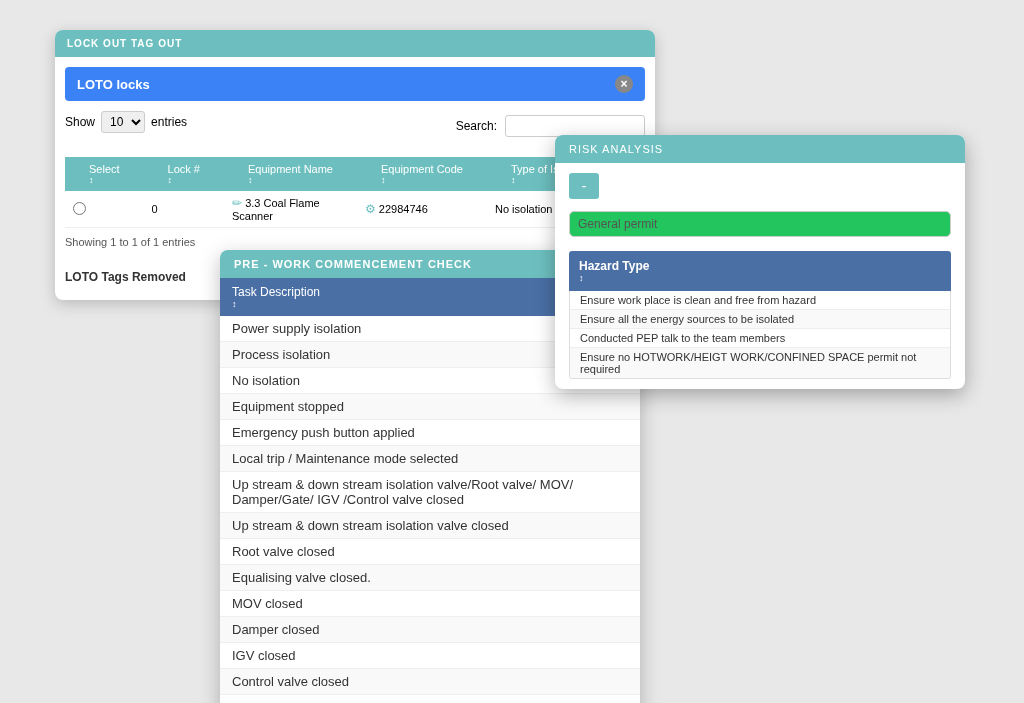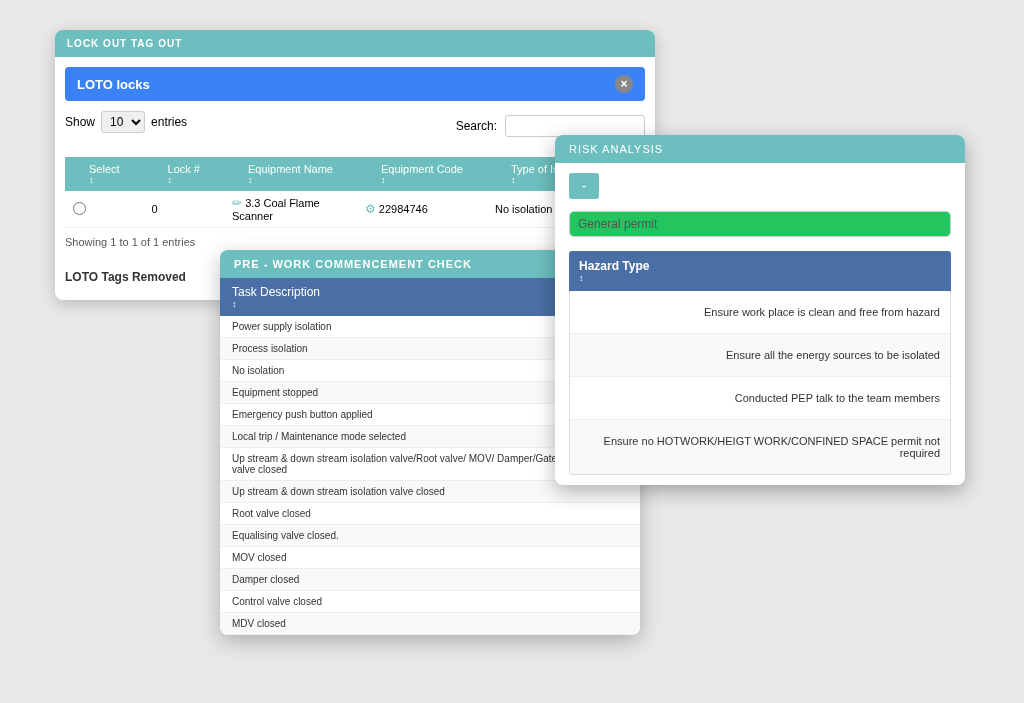--- a/index.html
+++ b/index.html
@@ -182,21 +182,21 @@
     }
     .prework-table thead th .sort-arrows {
       font-size: 9px;
       display: block;
     }
     .prework-table tbody tr {
       border-bottom: 1px solid #eee;
     }
     .prework-table tbody td {
       padding: 5px 12px;
-      font-size: 10px;
+      font-size: 13px;
       color: #333;
     }
     .prework-table tbody tr:nth-child(even) {
       background: #f9f9f9;
     }
 
     
     .risk-panel {
       position: absolute;
       top: 135px;
@@ -259,25 +259,24 @@
       font-size: 9px;
       display: block;
     }
     .hazard-list {
       border: 1px solid #ddd;
       border-top: none;
       border-radius: 0 0 3px 3px;
       overflow: hidden;
     }
     .hazard-item {
-      padding: 15px 10px;
+      padding: 3px 10px;
       border-bottom: 1px solid #eee;
       font-size: 11px;
       color: #333;
-      text-align: right;
     }
     .hazard-item:last-child {
       border-bottom: none;
     }
     .hazard-item:nth-child(even) {
       background: #f9f9f9;
     }
   </style>
 </head>
 <body>
@@ -403,20 +402,23 @@
           <td>Root valve closed</td>
         </tr>
         <tr>
           <td>Equalising valve closed.</td>
         </tr>
         <tr>
           <td>MOV closed</td>
         </tr>
         <tr>
           <td>Damper closed</td>
+        </tr>
+        <tr>
+          <td>IGV closed</td>
         </tr>
         <tr>
           <td>Control valve closed</td>
         </tr>
         <tr>
           <td>MDV closed</td>
         </tr>
       </tbody>
   </table>
 </div>

